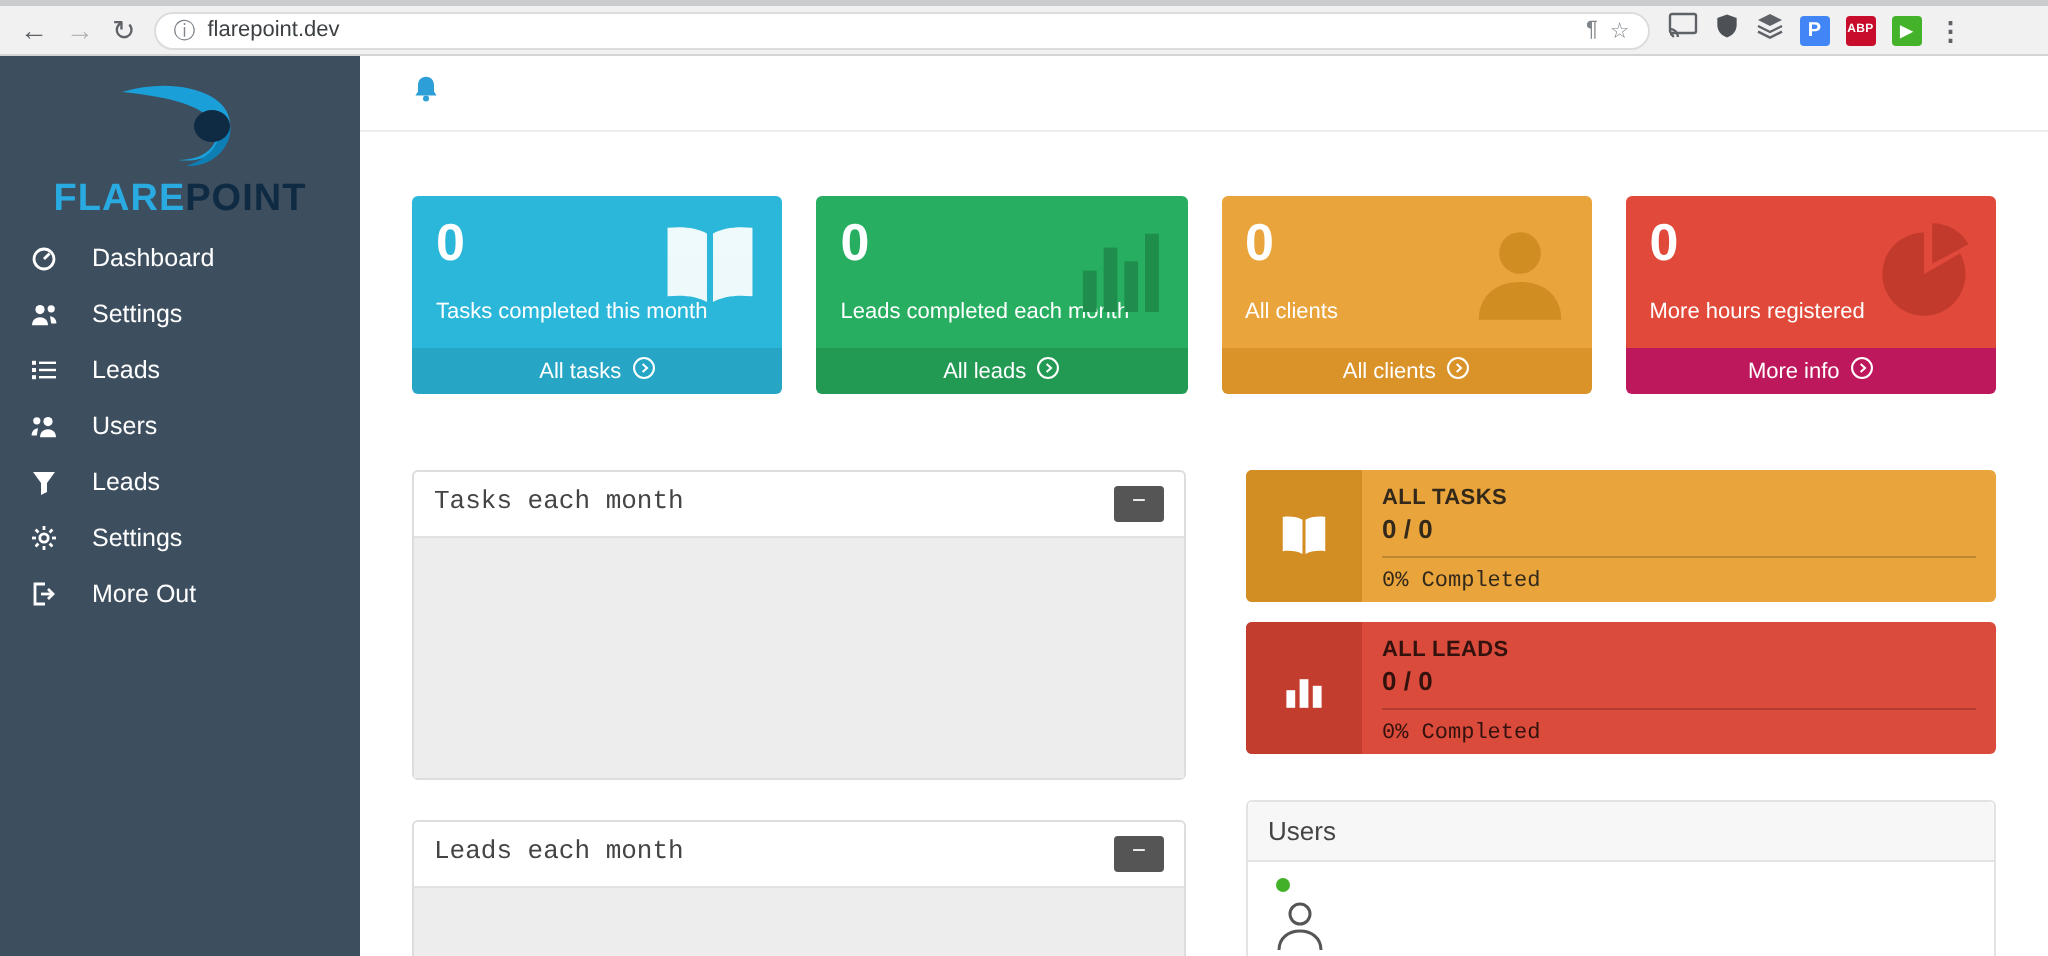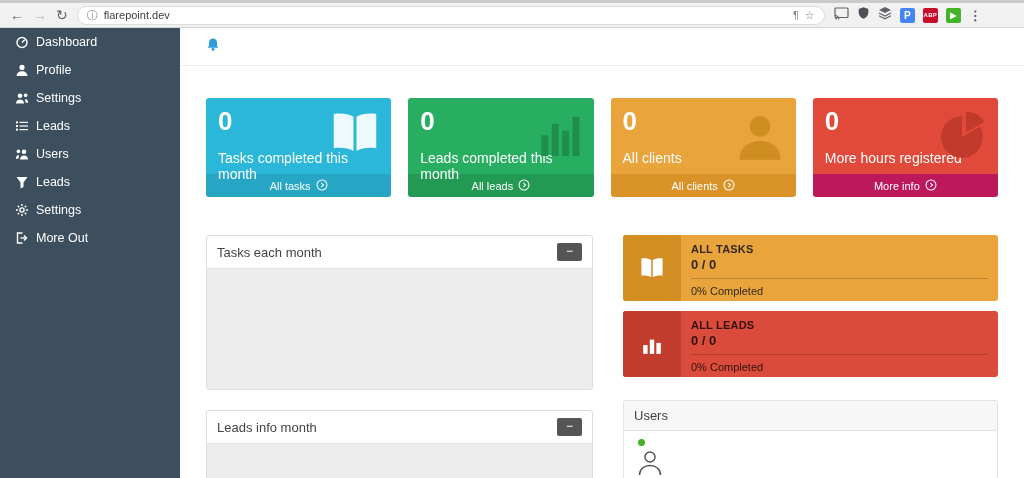--- a/index.html
+++ b/index.html
@@ -24,62 +24,62 @@
 
   
   .app { display:flex; height:450px; }
 
   
   .sidebar { width:180px; flex-shrink:0; background:#3d4e5e; color:#fff; }
   .logo { padding:8px 0 4px; text-align:center; }
   .logo-text { font-size:19px; font-weight:bold; letter-spacing:.5px; margin-top:-6px; }
   .logo-flare { color:#29abe2; }
   .logo-point { color:#0f2b44; }
-  .nav-item { display:flex; align-items:center; gap:7px; padding:7px 14px; font-size:12.5px; cursor:pointer; }
+  .nav-item { display:flex; align-items:center; gap:17px; padding:7px 14px; font-size:12.5px; cursor:pointer; }
   .nav-icon { width:15px; display:inline-flex; justify-content:center; }
 
   
   main { flex:1; display:flex; flex-direction:column; background:#fff; min-width:0; }
   .topbar { height:38px; background:#fff; border-bottom:1px solid #ededed; display:flex; align-items:center; padding:0 26px; }
   .content { flex:1; padding:32px 26px 0; overflow:hidden; }
 
   
   .cards { display:flex; gap:17px; }
   .card { flex:1; border-radius:3px; overflow:hidden; color:#fff; }
   .card-body { position:relative; height:76px; padding:10px 12px; }
   .card-value { font-size:26px; font-weight:bold; line-height:1; }
-  .card-label { font-size:14px; margin-top:16px; }
+  .card-label { font-size:11px; margin-top:16px; }
   .card-icon { position:absolute; right:10px; top:12px; }
   .card-footer { height:23px; display:flex; align-items:center; justify-content:center; gap:5px; font-size:11px; cursor:pointer; }
   .c-cyan  .card-body{background:#2bb7da}  .c-cyan  .card-footer{background:#26a5c5}
   .c-green .card-body{background:#27ae60}  .c-green .card-footer{background:#229a54}
   .c-orange .card-body{background:#e9a43c} .c-orange .card-footer{background:#da9328}
   .c-red   .card-body{background:#e1493a}  .c-red   .card-footer{background:#be185d}
 
   
   .columns { display:flex; gap:30px; margin-top:38px; }
   .col-left { width:387px; flex-shrink:0; display:flex; flex-direction:column; gap:20px; }
   .col-right { flex:1; display:flex; flex-direction:column; }
 
   .panel { border:1px solid #ddd; border-radius:3px; background:#fff; }
-  .panel-header { display:flex; align-items:center; justify-content:space-between; padding:7px 10px; font-size:13px; color:#444; }
+  .panel-header { display:flex; align-items:flex-start; justify-content:space-between; padding:7px 10px; font-size:13px; color:#444;font-family:Liberation Mono, monospace; }
   .panel-body-gray { background:#ededed; border-top:1px solid #e2e2e2; height:121px; }
   .collapse-btn { width:25px; height:18px; background:#555; color:#fff; border-radius:2px; text-align:center;
                   line-height:17px; font-size:12px; cursor:pointer; }
 
   
   .summary { display:flex; border-radius:3px; overflow:hidden; height:66px; margin-bottom:10px; }
   .summary-icon { width:58px; flex-shrink:0; display:flex; align-items:center; justify-content:center; }
   .s-orange { background:#e9a43c; } .s-orange .summary-icon { background:#d28e22; }
   .s-red    { background:#da4b3c; } .s-red    .summary-icon { background:#c33d2e; }
   .summary-text { flex:1; padding:8px 10px 0; color:#33291a; }
   .s-red .summary-text { color:#33120d; }
   .summary-title { font-size:11px; font-weight:bold; letter-spacing:.2px; }
   .summary-value { font-size:13px; font-weight:bold; padding:2px 0 6px; border-bottom:1px solid rgba(0,0,0,.18); }
-  .summary-progress { font-size:11px; padding-top:6px; }
+  .summary-progress { font-size:11px; padding-top:6px;font-family:Liberation Mono, monospace; }
 
   
   .users-panel { margin-top:13px; border:1px solid #e3e3e3; border-radius:3px; background:#fff; }
   .users-header { background:#f7f7f7; border-bottom:1px solid #e3e3e3; padding:7px 10px; font-size:13px; color:#444;
                   border-radius:3px 3px 0 0; }
   .users-body { padding:8px 12px 20px; }
   .online-dot { width:7px; height:7px; border-radius:50%; background:#43b029; margin-left:2px; }
   .user-avatar { margin-top:2px; display:inline-block; cursor:pointer; }
 </style>
 </head>
@@ -121,39 +121,42 @@
     <span class="ext-badge badge-p">P</span>
     <span class="ext-badge badge-abp">ABP</span>
     <span class="ext-badge badge-play">▶</span>
     <span class="menu-dots">⋮</span>
   </div>
 </div>
 
 <div class="app">
 
   <aside class="sidebar">
+    <div class="logo">
+      <span>
+        <svg width="74" height="54" viewBox="0 0 74 54">
+          <path d="M8 10 C34 2 62 10 62 26 C62 38 50 46 36 44 C52 44 58 34 54 26 C49 16 28 12 8 10 Z" fill="#1a9fd9"></path>
+          <path d="M62 26 C64 36 54 48 40 47 C52 43 58 36 56 27 Z" fill="#0e7fb4"></path>
+          <ellipse cx="53" cy="27" rx="9" ry="8" fill="#0f2b44"></ellipse>
+        </svg>
+      </span>
+      <div class="logo-text">
+        <span class="logo-flare">FLARE</span><span class="logo-point">POINT</span>
+      </div>
+    </div>
 
     <nav>
       <div class="nav-item">
         <span class="nav-icon">
           <svg width="14" height="14" viewBox="0 0 14 14">
               <circle cx="7" cy="7.5" r="5" fill="none" stroke="#fff" stroke-width="1.4"></circle>
               <path d="M7 7.5L9.8 4.7" stroke="#fff" stroke-width="1.4"></path>
             </svg>
         </span>
         <span>Dashboard</span>
-      </div>
-      <div class="nav-item">
-        <span class="nav-icon">
-          <svg width="14" height="14" viewBox="0 0 14 14">
-              <circle cx="7" cy="4.4" r="2.6" fill="#fff"></circle>
-              <path d="M1.6 13c0-3 2.4-4.7 5.4-4.7s5.4 1.7 5.4 4.7z" fill="#fff"></path>
-            </svg>
-        </span>
-        <span>Profile</span>
       </div>
       <div class="nav-item">
         <span class="nav-icon">
           <svg width="14" height="14" viewBox="0 0 14 14">
               <circle cx="5" cy="4.8" r="2.3" fill="#fff"></circle>
               <path d="M1 12.6c0-2.6 1.8-4 4-4s4 1.4 4 4z" fill="#fff"></path>
               <circle cx="10.6" cy="4.4" r="1.8" fill="#fff"></circle>
               <path d="M10 8.1c1.9.2 3.2 1.5 3.2 3.6h-2.6" fill="#fff"></path>
             </svg>
         </span>
@@ -256,21 +259,21 @@
                   <circle cx="7" cy="7" r="5.8" fill="none" stroke="#fff" stroke-width="1.2"></circle>
                   <path d="M6.2 4.6L8.8 7 6.2 9.4" fill="none" stroke="#fff" stroke-width="1.2"></path>
                 </svg>
             </span>
           </div>
         </div>
 
         <div class="card c-green">
           <div class="card-body">
             <div class="card-value">0</div>
-            <div class="card-label">Leads completed this month</div>
+            <div class="card-label">Leads completed each month</div>
             <span class="card-icon">
               <svg width="46" height="46" viewBox="0 0 20 20">
                   <g fill="#1f8e4d">
                     <rect x="1.5" y="11" width="3" height="9"></rect>
                     <rect x="6" y="6" width="3" height="14"></rect>
                     <rect x="10.5" y="9" width="3" height="11"></rect>
                     <rect x="15" y="3" width="3" height="17"></rect>
                   </g>
                 </svg>
             </span>
@@ -338,21 +341,21 @@
           <div class="panel">
             <div class="panel-header">
               <span>Tasks each month</span>
               <span class="collapse-btn">−</span>
             </div>
             <div class="panel-body-gray"></div>
           </div>
 
           <div class="panel">
             <div class="panel-header">
-              <span>Leads info month</span>
+              <span>Leads each month</span>
               <span class="collapse-btn">−</span>
             </div>
             <div class="panel-body-gray"></div>
           </div>
         </div>
 
         <div class="col-right">
 
           <div class="summary s-orange">
             <div class="summary-icon">

